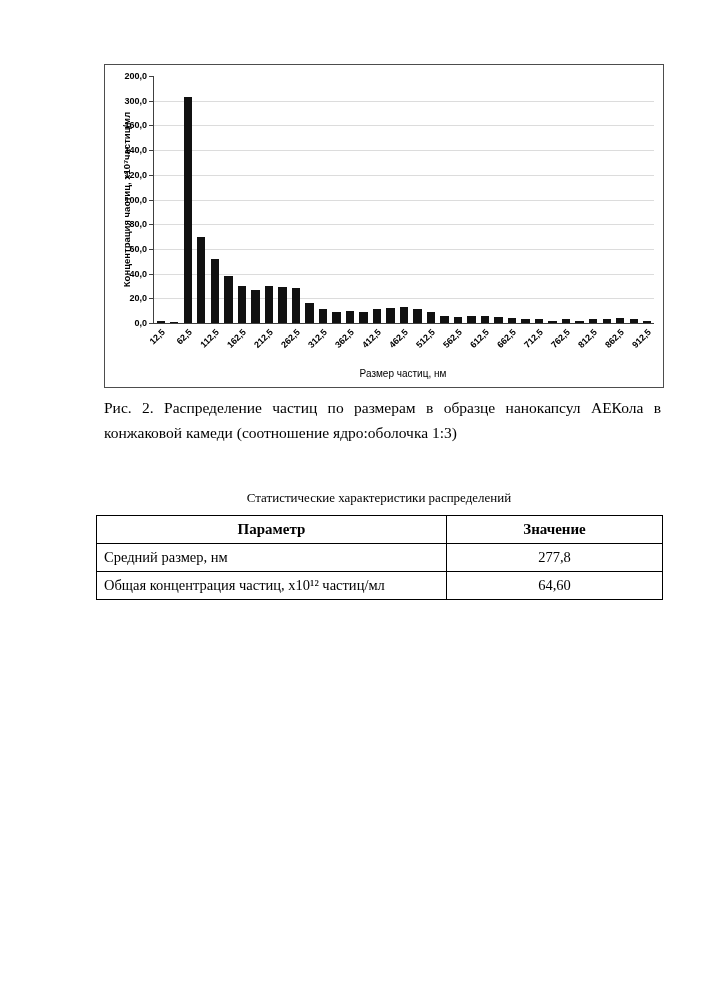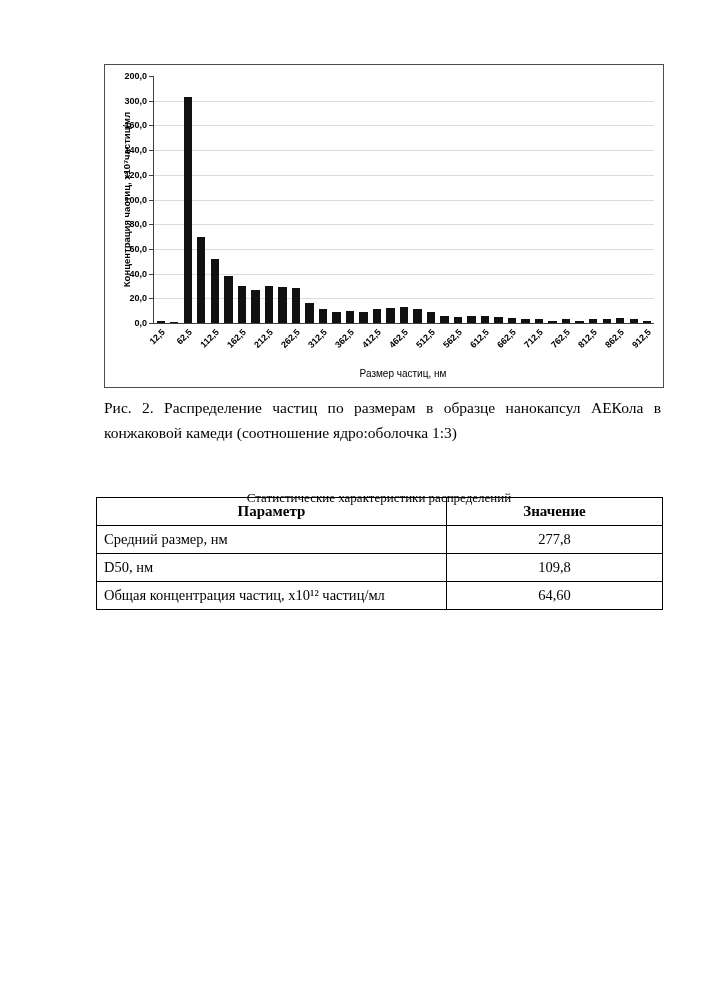--- a/index.html
+++ b/index.html
@@ -19,21 +19,21 @@
                transform:rotate(-45deg);transform-origin:100% 0;}
   .y-title{position:absolute;left:16px;top:258px;width:247px;text-align:center;
            transform:rotate(-90deg);transform-origin:0 0;
            font-family:"Liberation Sans",sans-serif;font-weight:bold;font-size:9.5px;}
   .x-title{position:absolute;left:48px;width:500px;bottom:8px;text-align:center;
            font-family:"Liberation Sans",sans-serif;font-weight:normal;font-size:10px;}
   .caption{position:absolute;left:104px;top:396px;width:557px;
            font-size:15.5px;line-height:1.6;text-align:justify;}
   .stats-title{position:absolute;left:96px;top:490px;width:566px;text-align:center;
                font-size:13px;}
-  table.stats{position:absolute;left:96px;top:497px;width:566px;border-collapse:collapse;
+  table.stats{position:absolute;left:96px;top:515px;width:566px;border-collapse:collapse;
               font-size:14.5px;table-layout:fixed;}
   table.stats th,table.stats td{border:1px solid #000;padding:3px 7px;height:21px;
                                 overflow:hidden;white-space:nowrap;}
   table.stats th{font-weight:bold;text-align:center;font-size:15px;}
   table.stats col.c-param{width:350px;}
   table.stats col.c-value{width:216px;}
   td.param{text-align:left;}
   td.value{text-align:center;}
 </style>
 </head>
@@ -147,21 +147,17 @@
       <th>Параметр</th>
       <th>Значение</th>
     </tr>
   </thead>
   <tbody>
       <tr>
         <td class="param">Средний размер, нм</td>
         <td class="value">277,8</td>
       </tr>
       <tr>
-        <td class="param">D50, нм</td>
-        <td class="value">109,8</td>
-      </tr>
-      <tr>
         <td class="param">Общая концентрация частиц, х10¹² частиц/мл</td>
         <td class="value">64,60</td>
       </tr>
     </tbody>
 </table>
 
 </body></html>

